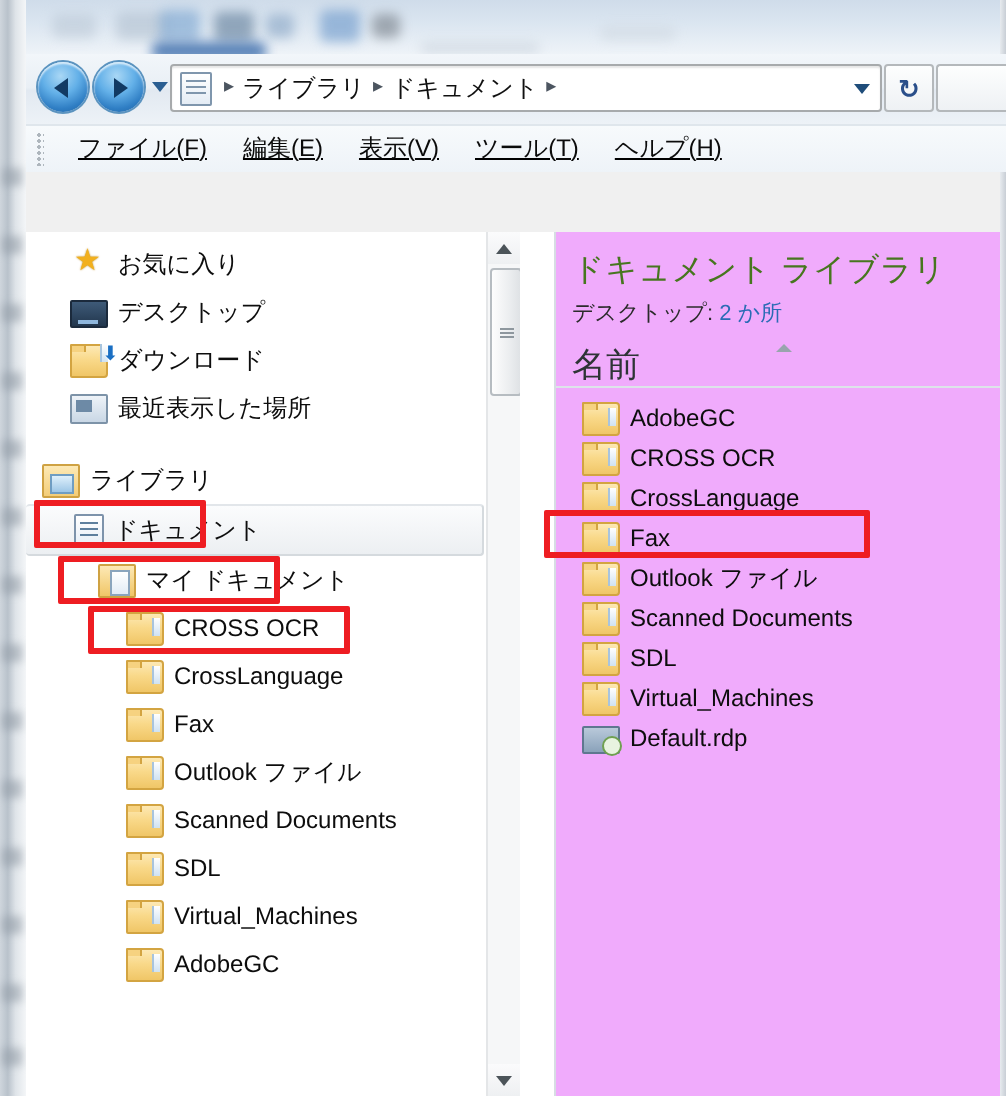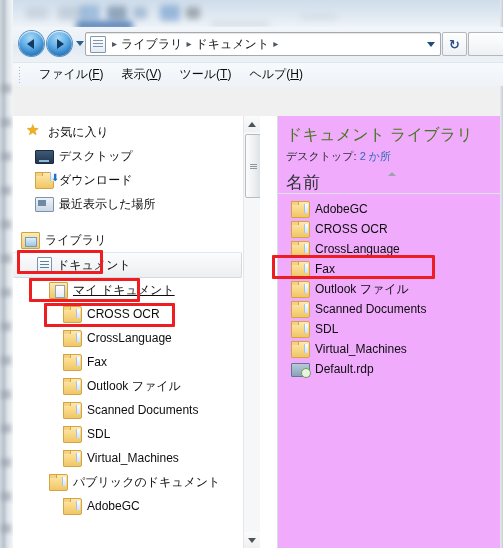--- a/index.html
+++ b/index.html
@@ -112,21 +112,21 @@
   }
   .tool-btn.refresh { left: 429px; }
   .tool-btn.search-stub { left: 455px; width: 46px; border-right: none; }
   .refresh-glyph { color:#2a4f8a; font-size: 13px; font-weight: bold; line-height:1;}
 
   
   .menubar {
     position: absolute; left: 13px; top: 62px; width: 490px; height: 23px;
     background: linear-gradient(180deg,#f7fafc,#eef3f8);
     border-top: 1px solid #dfe6ec;
-    display: flex; align-items: center;
+    display: flex; align-items: center; text-decoration: underline;
   }
   .grip {
     width: 4px; height: 17px; margin-left: 5px; margin-right: 8px;
     background-image: radial-gradient(#aeb6bd 40%, transparent 41%);
     background-size: 3px 3px;
   }
   .menu-item {
     font-size: 12px; color: #0b0b0b; padding: 2px 9px; white-space: nowrap;
   }
   .menu-item u { text-decoration: underline; }
@@ -392,32 +392,33 @@
     <div class="tool-btn refresh">
       <span class="refresh-glyph">↻</span>
     </div>
     <div class="tool-btn search-stub"></div>
   </div>
 
   <div class="menubar">
     <div class="grip"></div>
     <div id="menu-items" style="display:flex;align-items:center;">
         <div class="menu-item"><span>ファイル(<u>F</u>)</span></div>
+        <div class="menu-item"><span>編集(<u>E</u>)</span></div>
         <div class="menu-item"><span>表示(<u>V</u>)</span></div>
         <div class="menu-item"><span>ツール(<u>T</u>)</span></div>
         <div class="menu-item"><span>ヘルプ(<u>H</u>)</span></div>
       </div>
   </div>
 
 
   <div class="content">
 
     <div class="navpane">
       <div class="navlist" id="nav-list">
-          <div class="navrow" style="padding-left: 13px;">
+          <div class="navrow" style="padding-left: 24px;">
             <span class="ico ico-star"></span>
             <span class="lbl">お気に入り</span>
           </div>
           <div class="navrow" style="padding-left: 22px;">
             <span class="ico ico-desktop"></span>
             <span class="lbl">デスクトップ</span>
           </div>
           <div class="navrow" style="padding-left: 22px;">
             <span class="ico ico-folder ico-dl"></span>
             <span class="lbl">ダウンロード</span>
@@ -428,21 +429,21 @@
           </div>
           <div class="spacer-row"></div>
           <div class="navrow" style="padding-left: 8px;">
             <span class="ico ico-libs"></span>
             <span class="lbl">ライブラリ</span>
           </div>
           <div class="navrow sel" style="padding-left: 22px;">
             <span class="ico ico-doc"></span>
             <span class="lbl">ドキュメント</span>
           </div>
-          <div class="navrow" style="padding-left: 36px; text-decoration: underline;">
+          <div class="navrow" style="padding-left: 36px;">
             <span class="ico ico-mydoc"></span>
             <span class="lbl">マイ ドキュメント</span>
           </div>
           <div class="navrow" style="padding-left: 50px;">
             <span class="ico ico-folder"></span>
             <span class="lbl">CROSS OCR</span>
           </div>
           <div class="navrow" style="padding-left: 50px;">
             <span class="ico ico-folder"></span>
             <span class="lbl">CrossLanguage</span>
@@ -459,24 +460,20 @@
             <span class="ico ico-folder"></span>
             <span class="lbl">Scanned Documents</span>
           </div>
           <div class="navrow" style="padding-left: 50px;">
             <span class="ico ico-folder"></span>
             <span class="lbl">SDL</span>
           </div>
           <div class="navrow" style="padding-left: 50px;">
             <span class="ico ico-folder"></span>
             <span class="lbl">Virtual_Machines</span>
-          </div>
-          <div class="navrow" style="padding-left: 36px;">
-            <span class="ico ico-folder"></span>
-            <span class="lbl">パブリックのドキュメント</span>
           </div>
           <div class="navrow" style="padding-left: 50px;">
             <span class="ico ico-folder"></span>
             <span class="lbl">AdobeGC</span>
           </div>
         </div>
       <div class="vscroll" style="right:0;">
         <div class="arrowbox top">
             <div class="tri-up"></div>
           </div>

